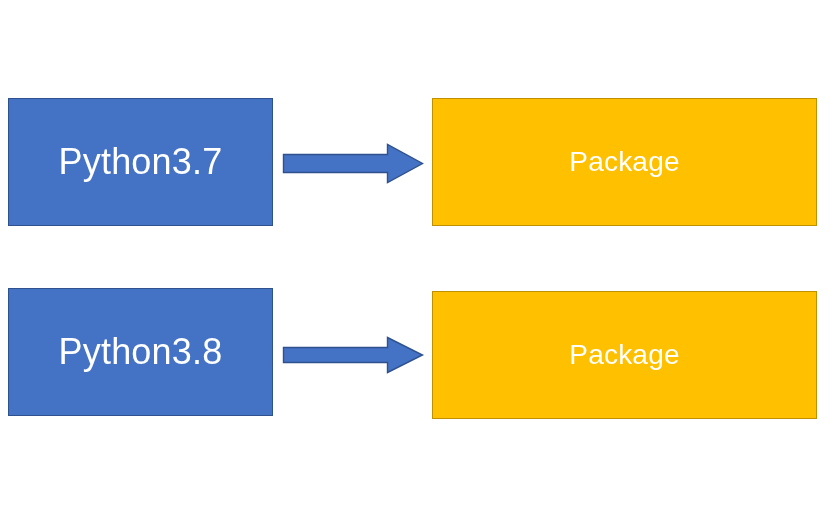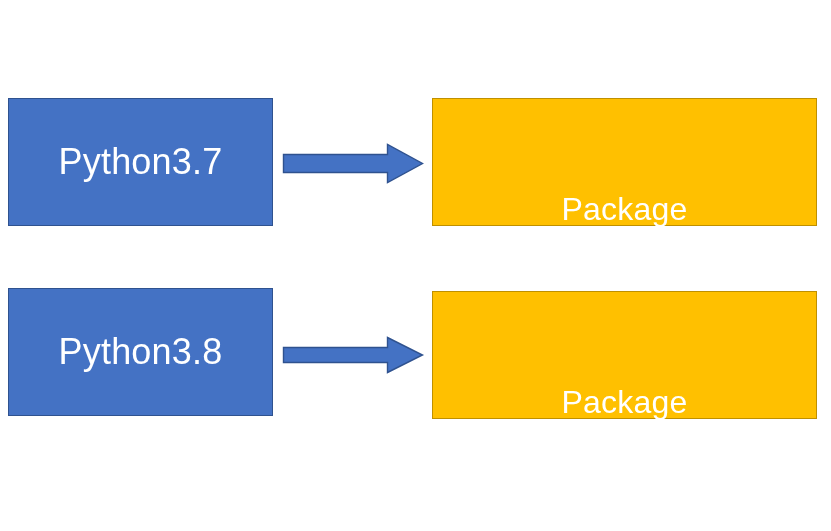--- a/index.html
+++ b/index.html
@@ -40,22 +40,21 @@
   }
   .node.source {
     background: #4472c4;
     border: 1px solid #2f528f;
     font-size: 36px;
     text-align: center;
   }
   .node.target {
     background: #ffc000;
     border: 1px solid #bf9000;
-    font-size: 32px;
-    align-items: flex-end;
+    font-size: 28px;
   }
   .arrow {
     position: absolute;
   }
   .arrow svg {
     display: block;
     width: 100%;
     height: 100%;
     overflow: visible;
   }

